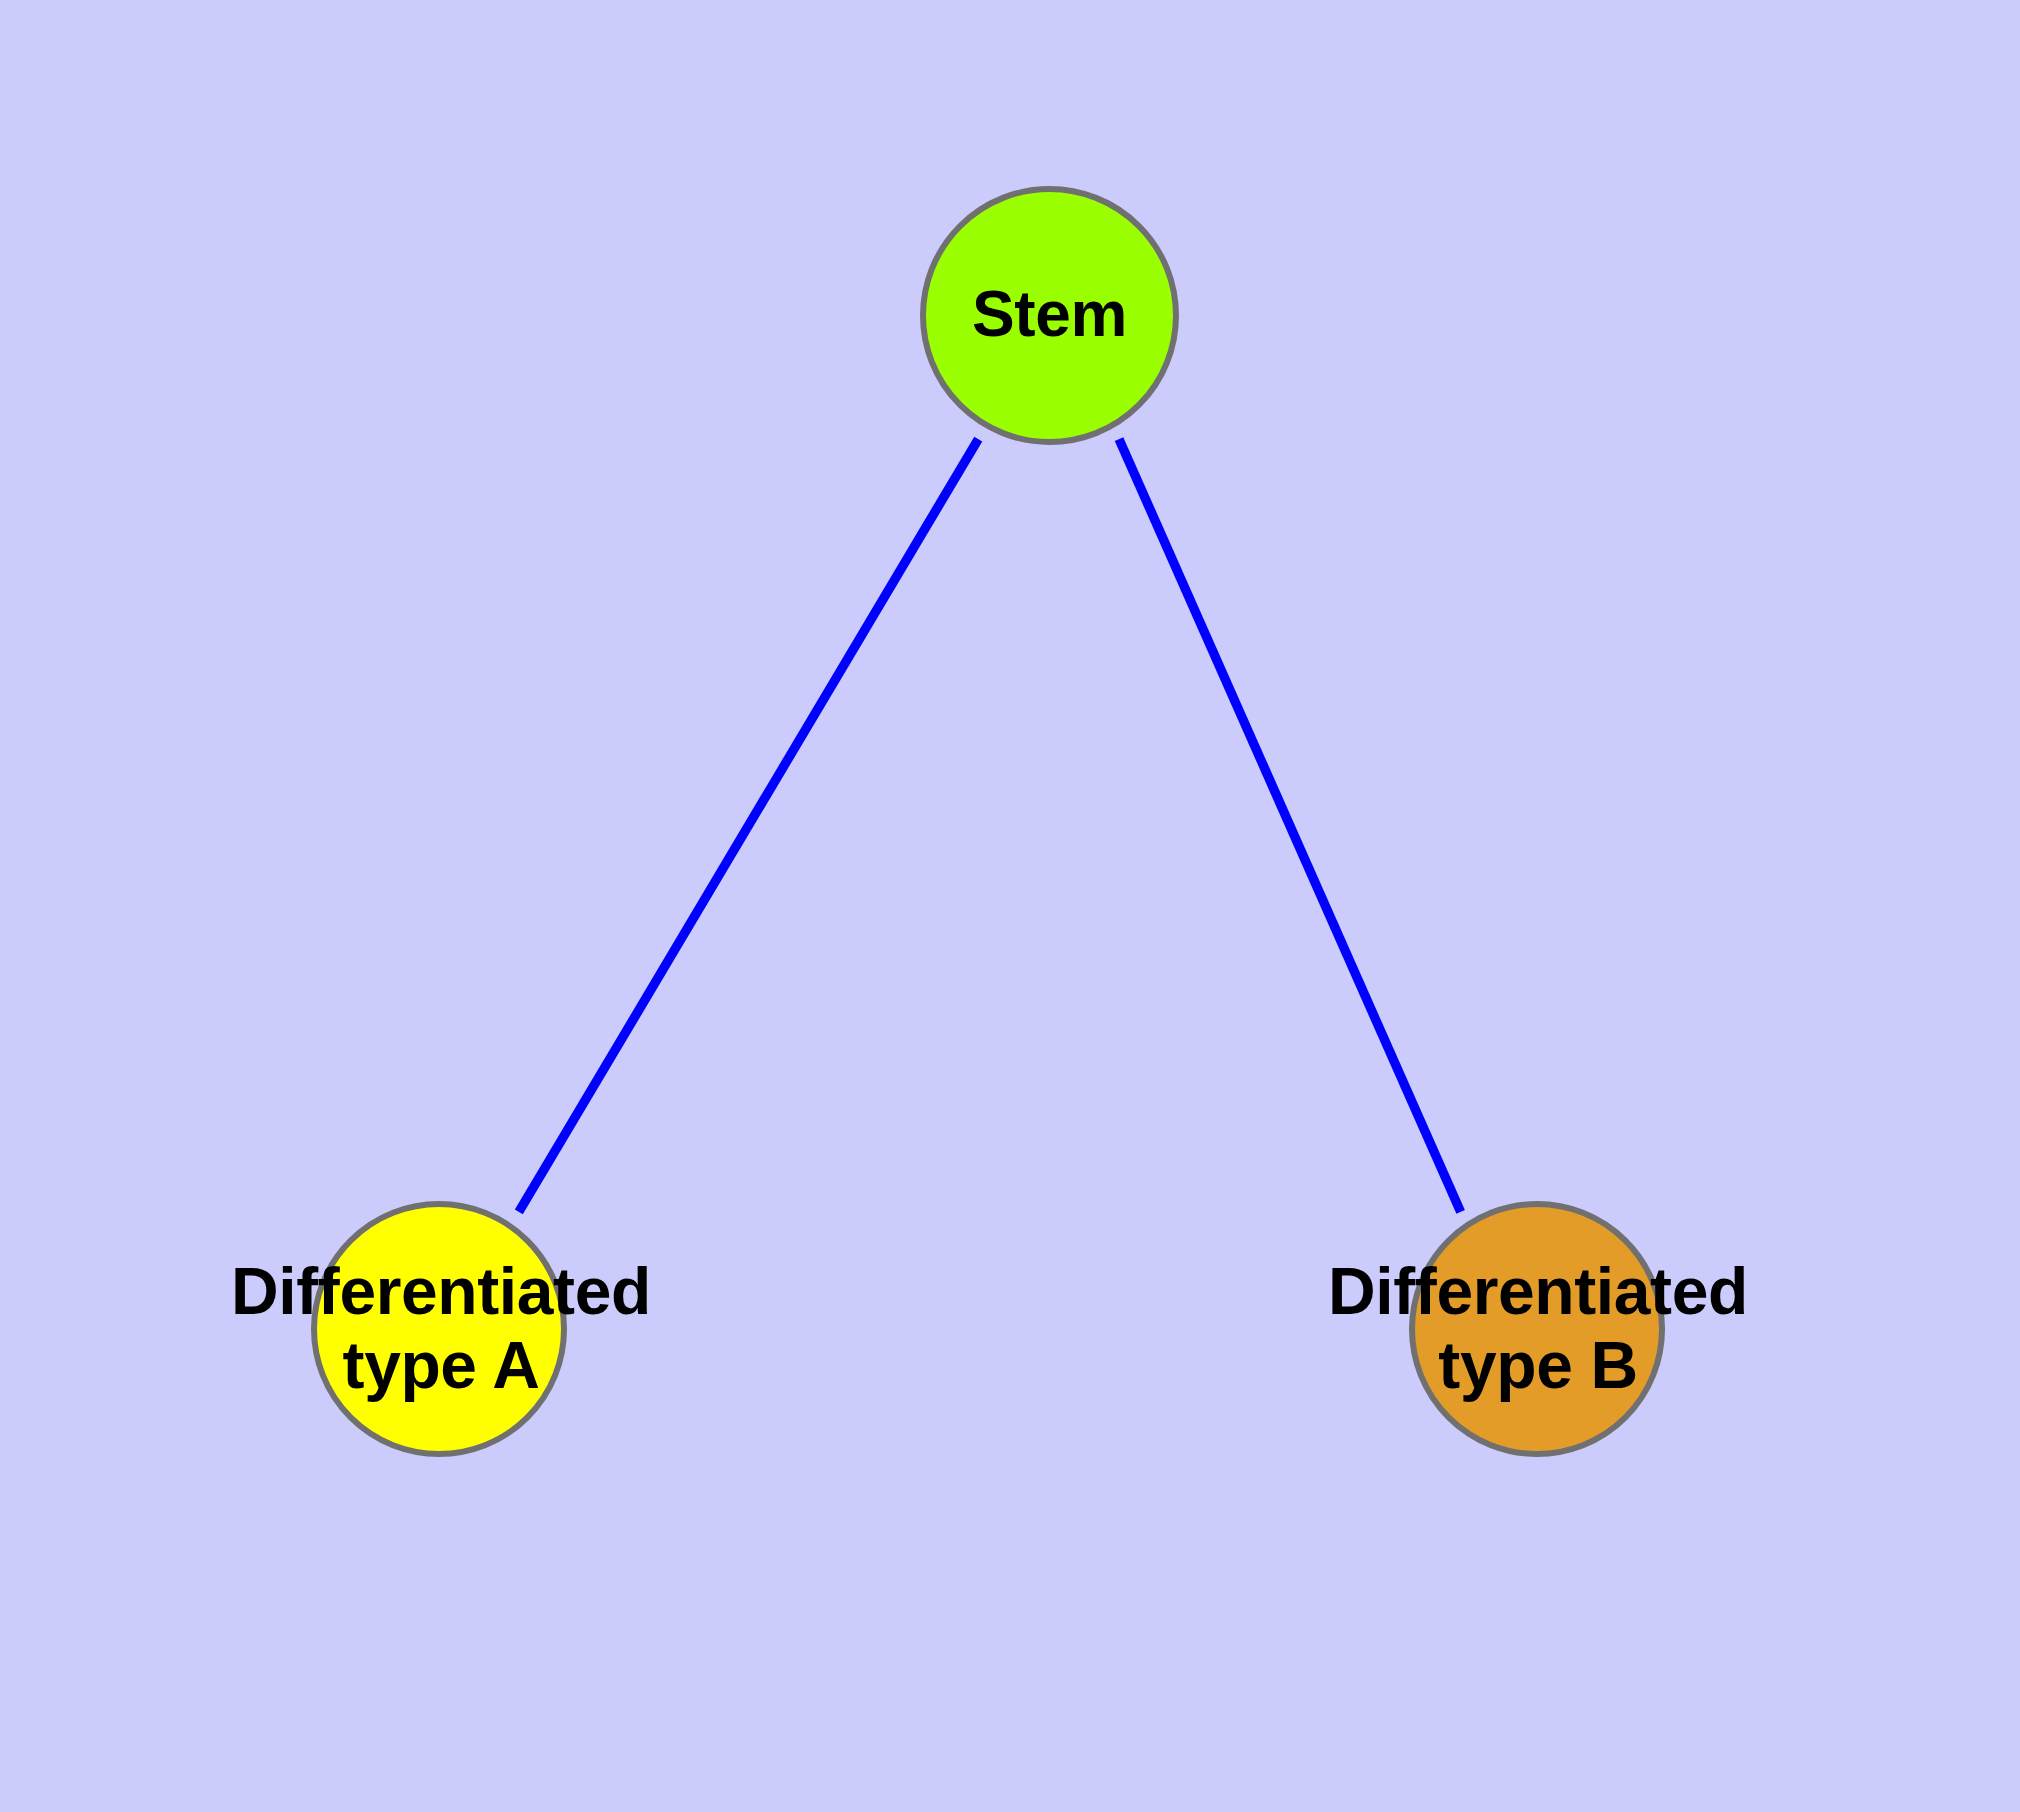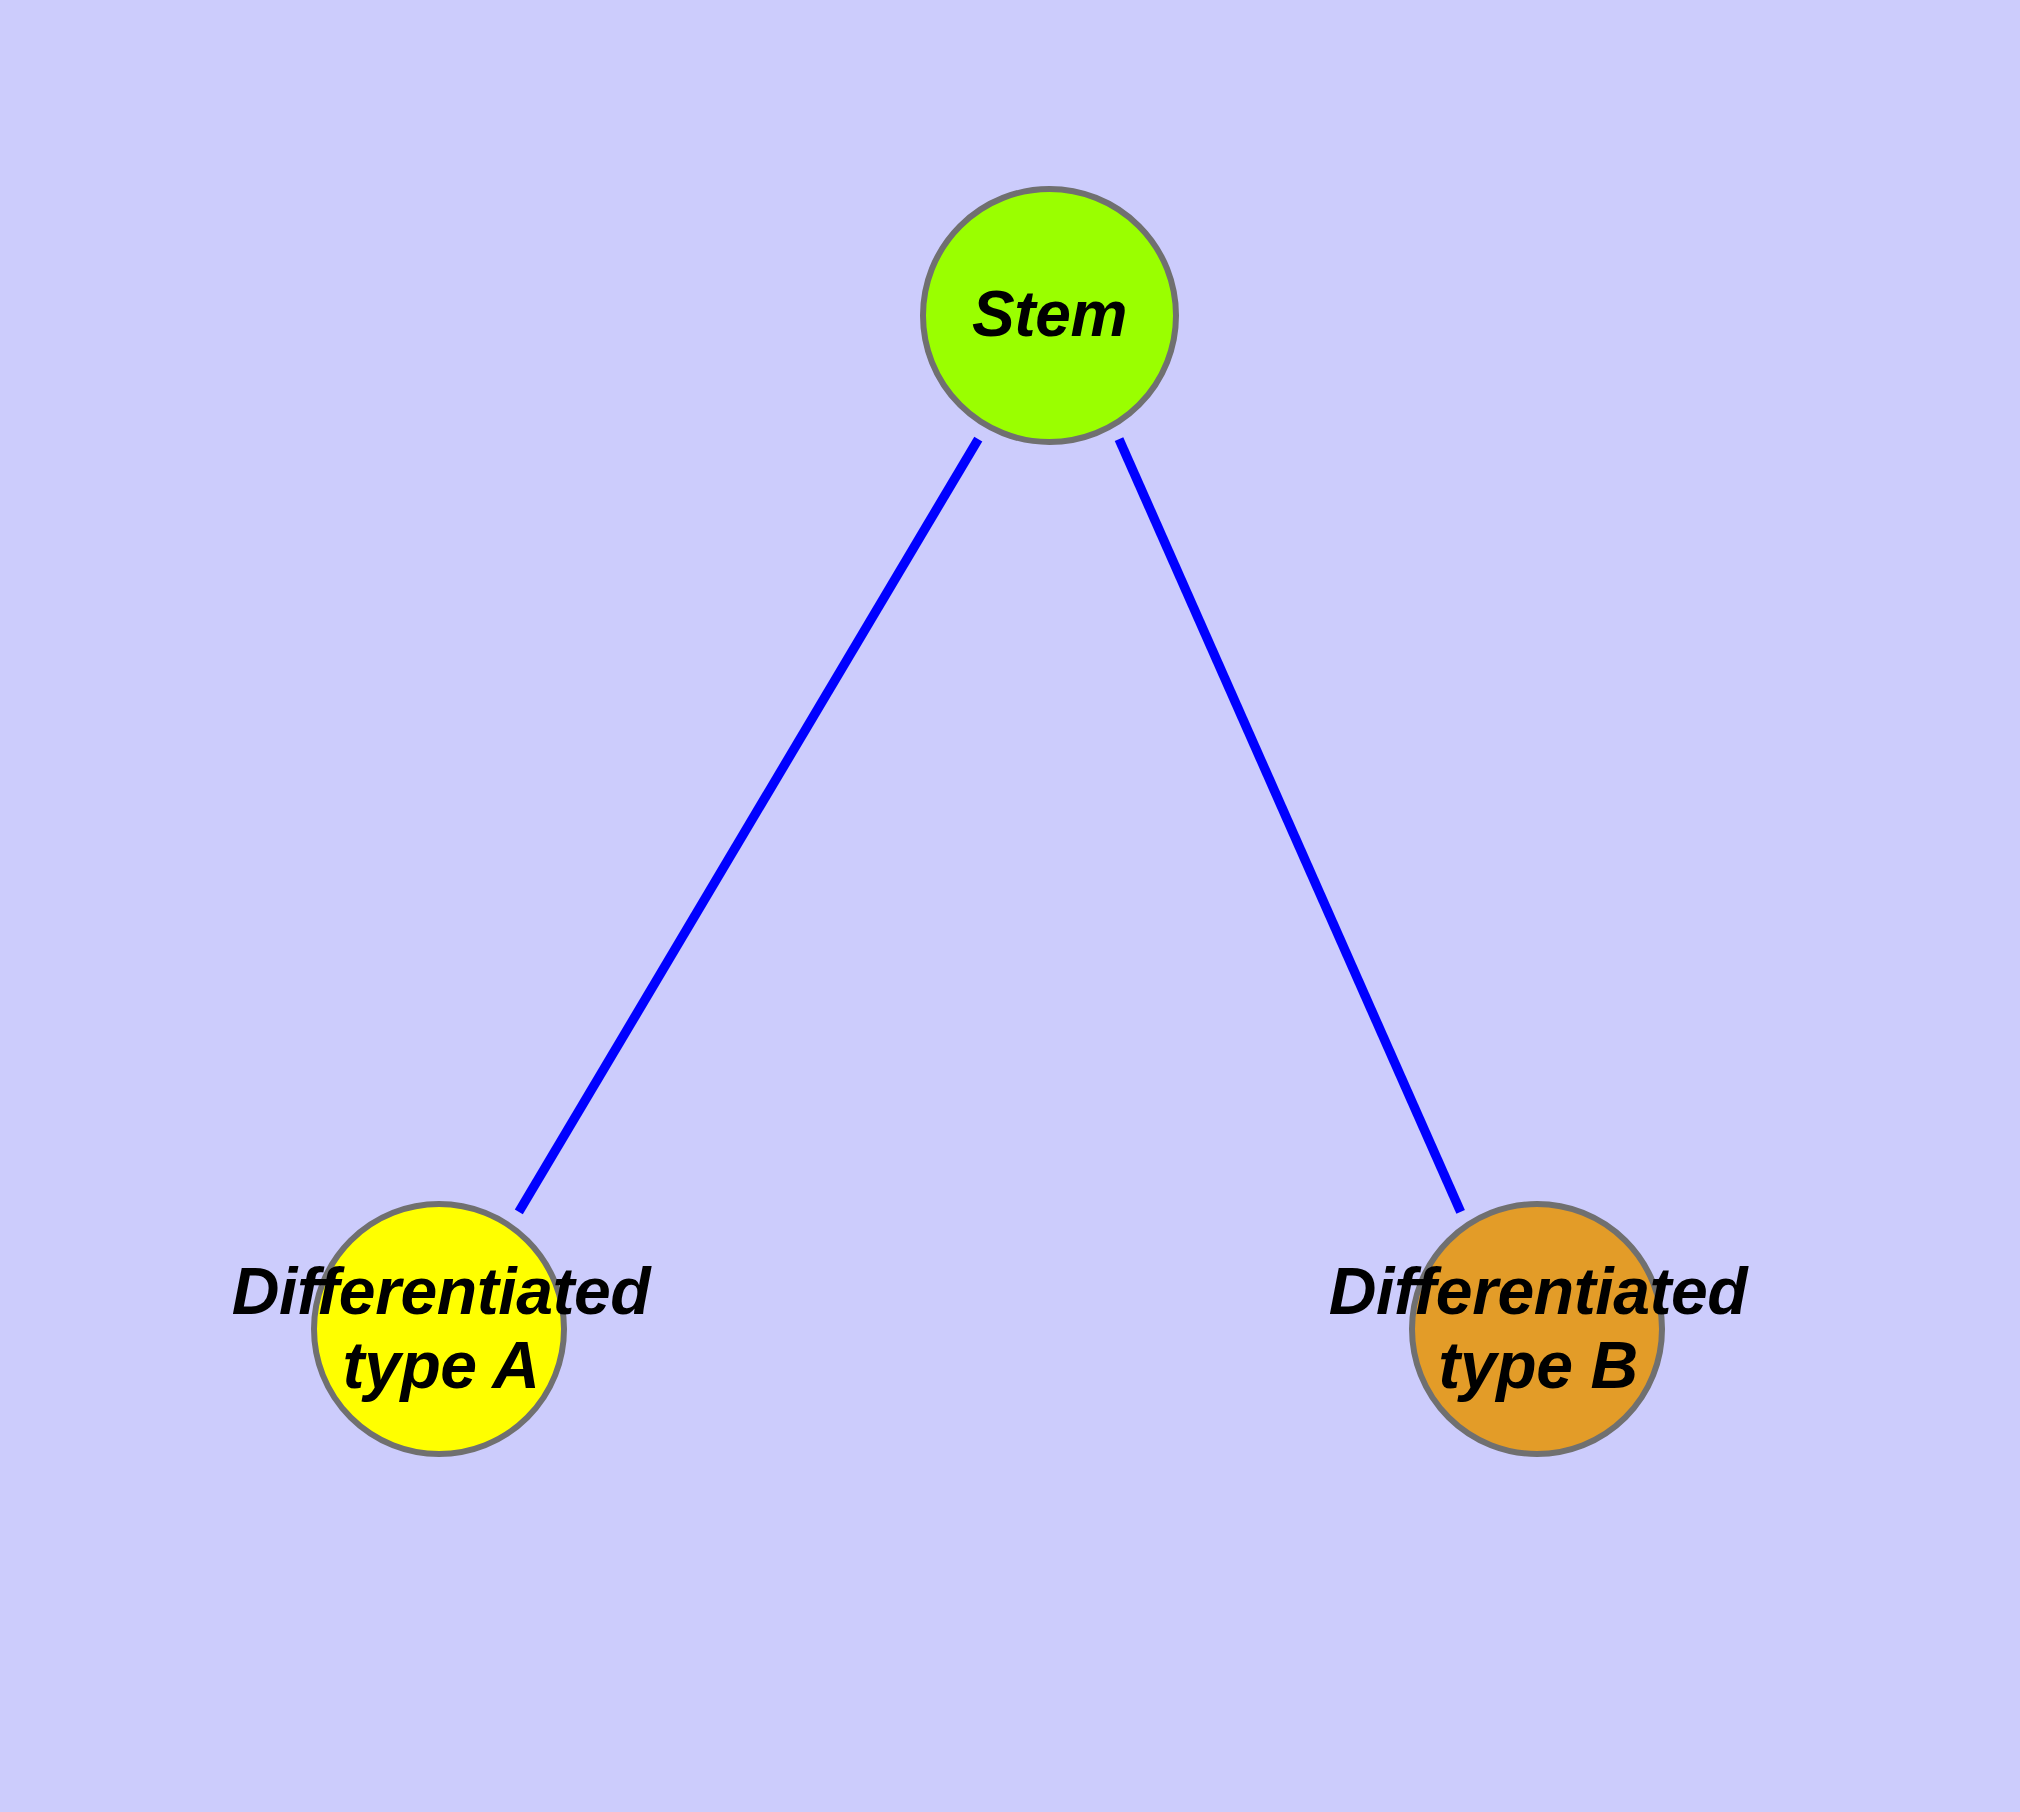--- a/index.html
+++ b/index.html
@@ -11,21 +11,20 @@
     width: 2021px;
     height: 1812px;
     overflow: hidden;
     font-family: "Liberation Sans", sans-serif;
   }
   #graph-canvas {
     position: relative;
     width: 2021px;
     height: 1812px;
     background: #ccccfc;
-    font-style: italic;
   }
   #edge-layer {
     position: absolute;
     left: 0;
     top: 0;
     width: 2021px;
     height: 1812px;
   }
   #node-layer {
     position: absolute;

